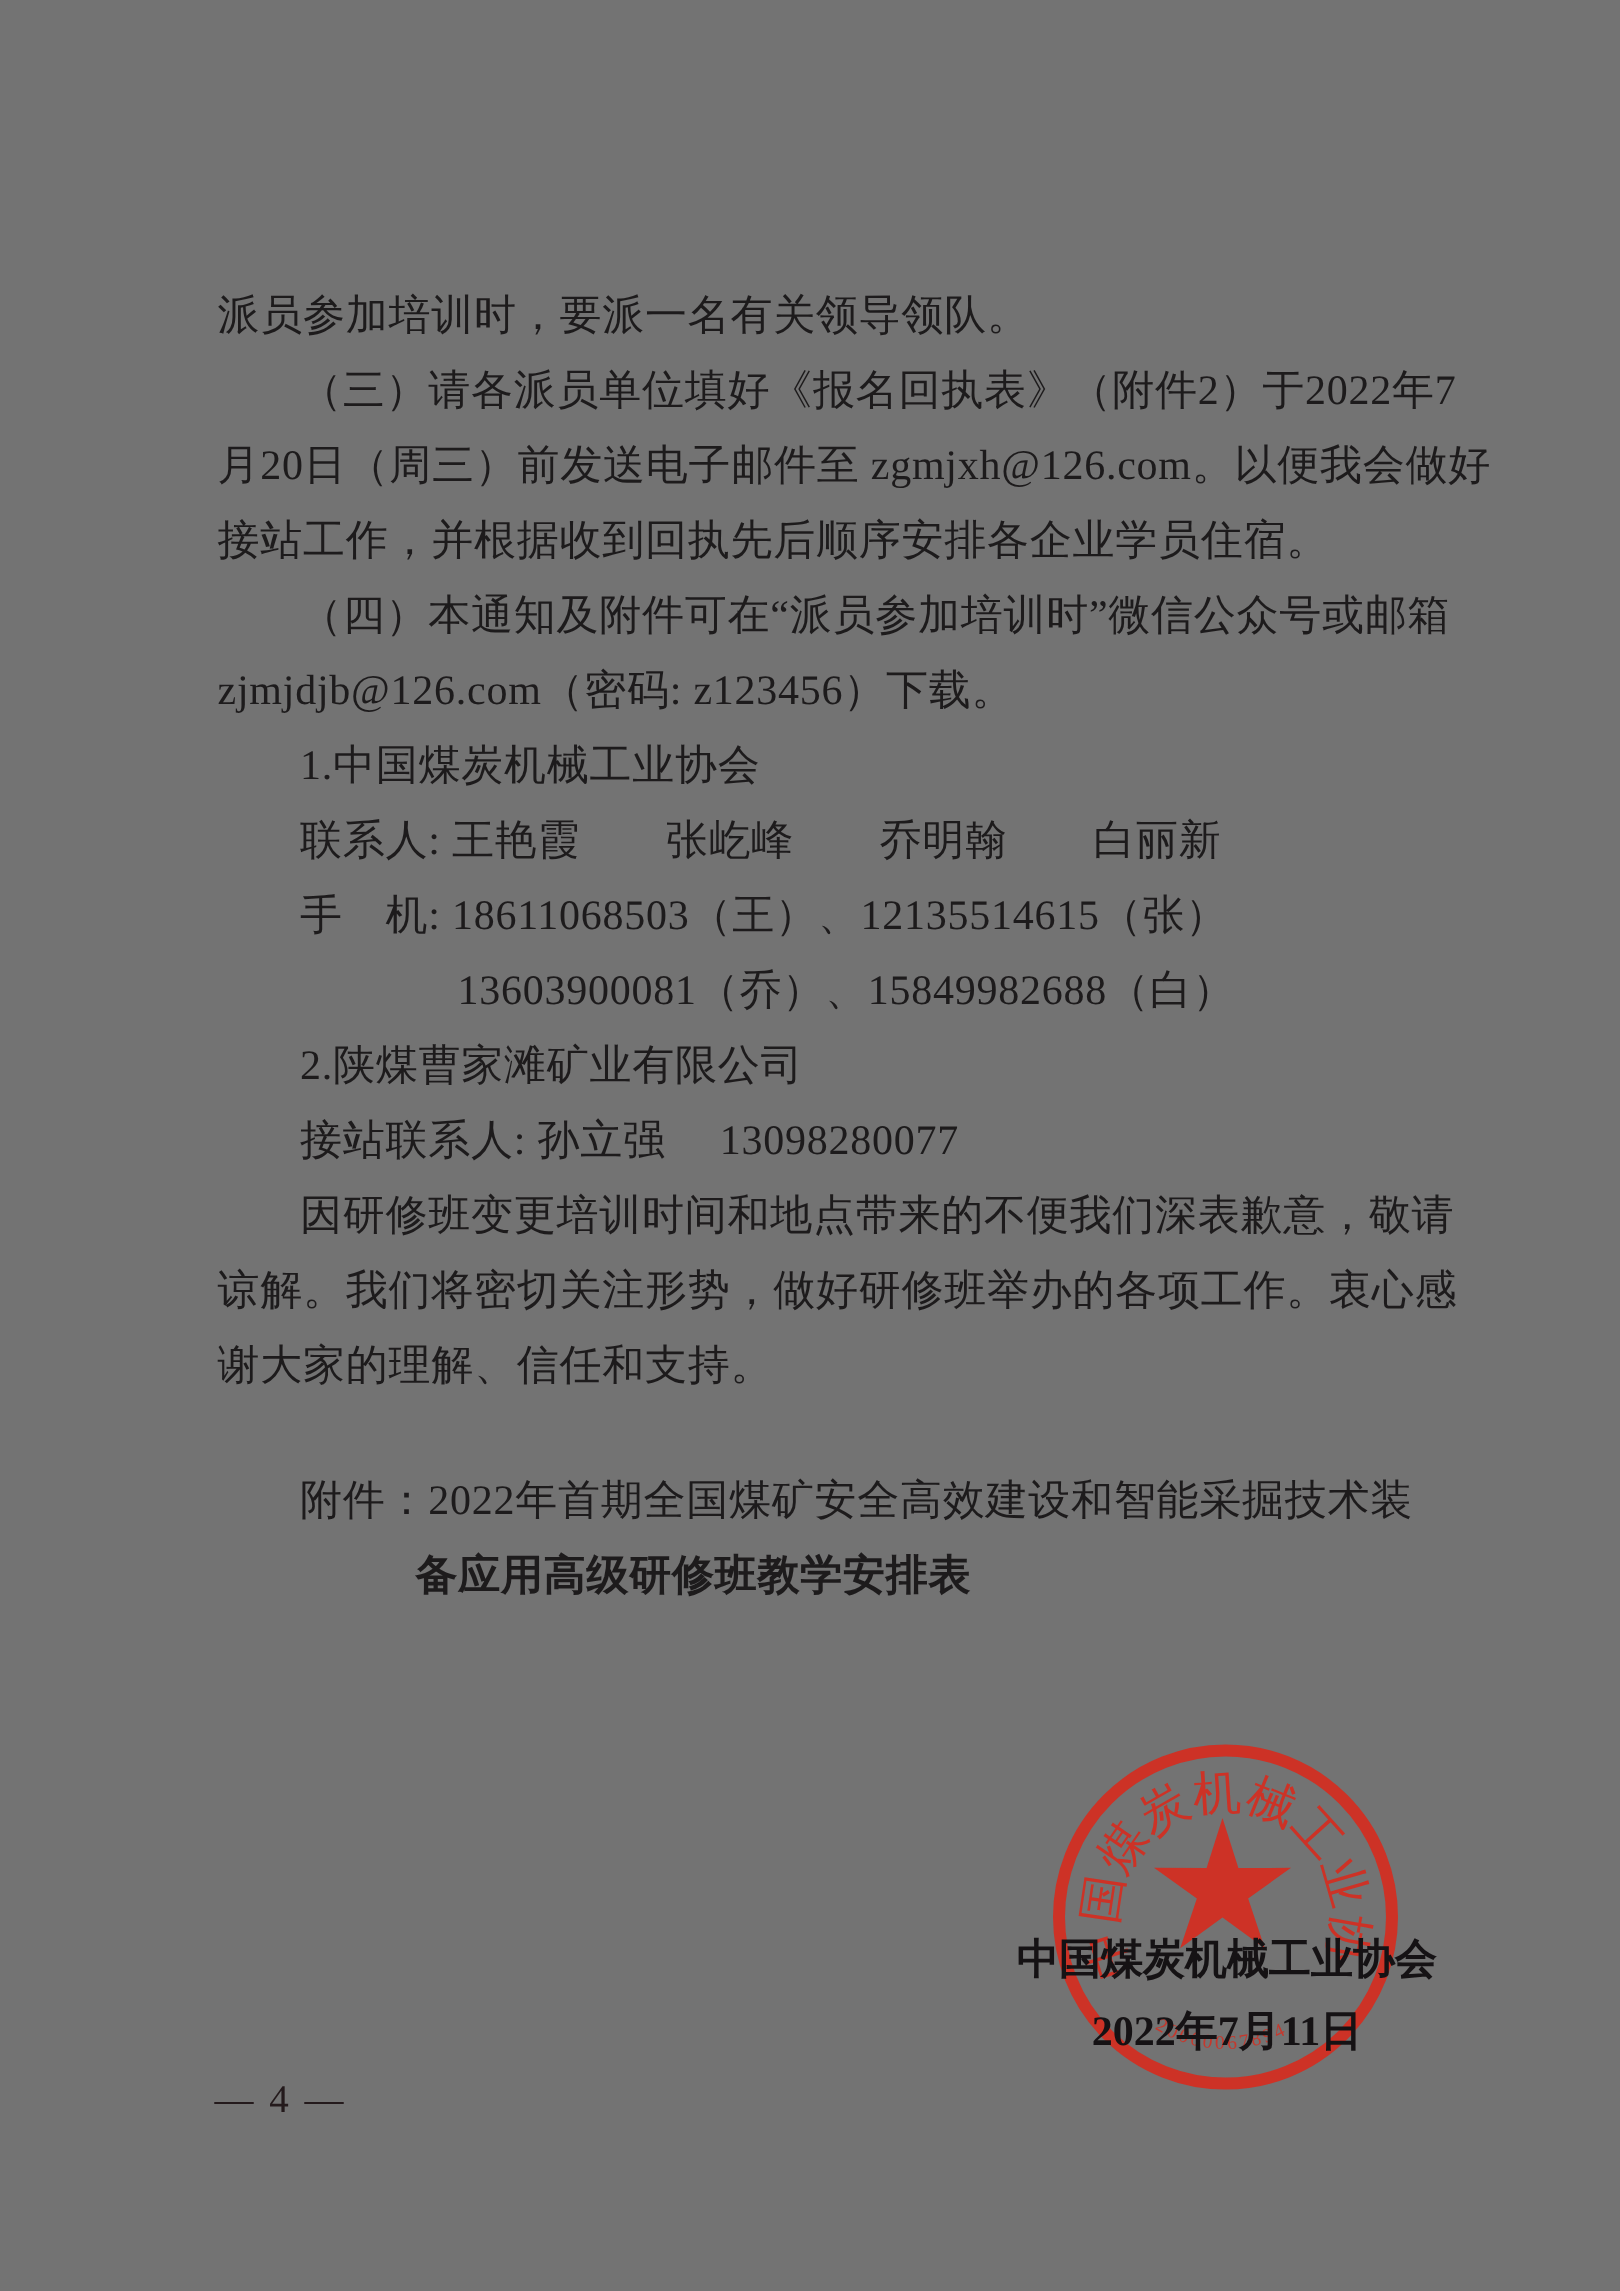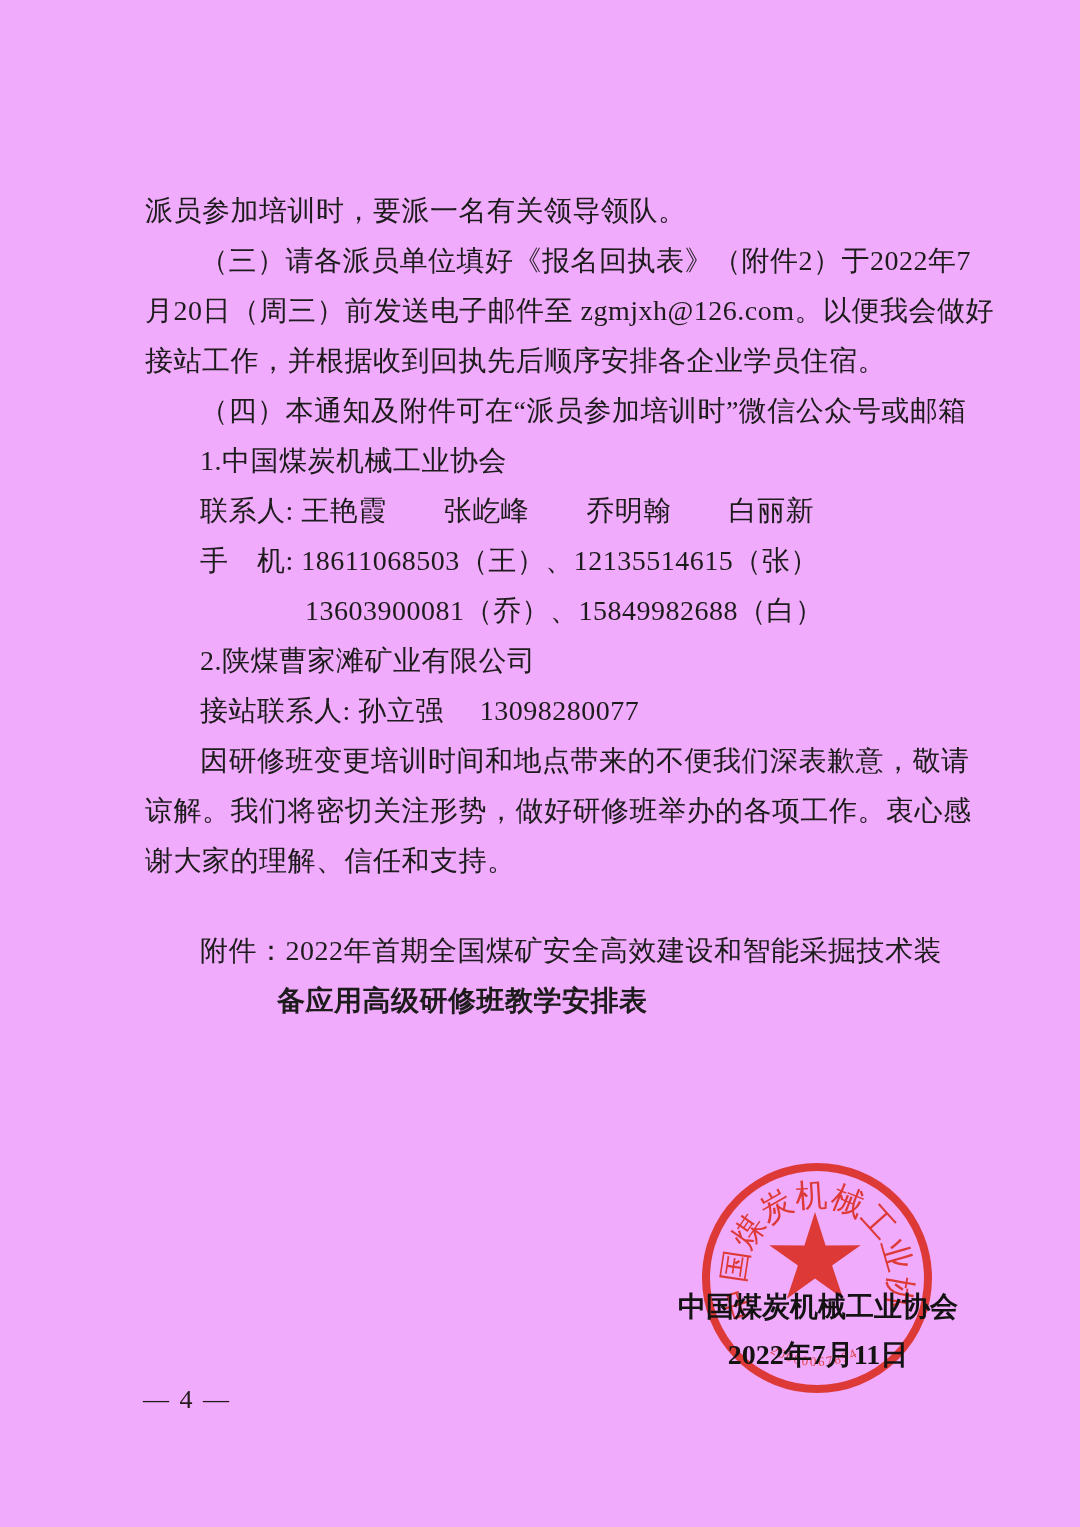--- a/index.html
+++ b/index.html
@@ -1,19 +1,19 @@
 <!DOCTYPE html>
 <html><head>
 <meta charset="utf-8">
 <style>
   * { margin:0; padding:0; box-sizing:border-box; }
   body { background:#e8e8e8; font-family:"Liberation Serif","DejaVu Serif",serif; }
   .page {
     position:relative; width:1080px; height:1527px;
-    background:#f0abfc; overflow:hidden; margin:0 auto;
+    background:#737373; overflow:hidden; margin:0 auto;
     color:#1d1b1c;
   }
   .body-text {
     position:absolute; left:145px; top:186px; width:822px;
     font-size:28px; line-height:50px; letter-spacing:0.5px;
   }
   .line { min-height:50px; white-space:nowrap; }
   .ind0   { padding-left:0; }
   .ind2   { padding-left:55px; }
   .indnum { padding-left:160px; }
@@ -40,20 +40,21 @@
 <body>
 
 <div class="page">
 
   <div class="body-text">
     <div class="line ind0">派员参加培训时，要派一名有关领导领队。</div>
     <div class="line ind2">（三）请各派员单位填好《报名回执表》（附件2）于2022年7</div>
     <div class="line ind0">月20日（周三）前发送电子邮件至 zgmjxh@126.com。以便我会做好</div>
     <div class="line ind0">接站工作，并根据收到回执先后顺序安排各企业学员住宿。</div>
     <div class="line ind2">（四）本通知及附件可在“派员参加培训时”微信公众号或邮箱</div>
+    <div class="line ind0">zjmjdjb@126.com（密码: z123456）下载。</div>
     <div class="line ind2">1.中国煤炭机械工业协会</div>
     <div class="line ind2">联系人: 王艳霞　　张屹峰　　乔明翰　　白丽新</div>
     <div class="line ind2">手　机: 18611068503（王）、12135514615（张）</div>
     <div class="line indnum">13603900081（乔）、15849982688（白）</div>
     <div class="line ind2">2.陕煤曹家滩矿业有限公司</div>
     <div class="line ind2">接站联系人: 孙立强　 13098280077</div>
     <div class="line ind2">因研修班变更培训时间和地点带来的不便我们深表歉意，敬请</div>
     <div class="line ind0">谅解。我们将密切关注形势，做好研修班举办的各项工作。衷心感</div>
     <div class="line ind0">谢大家的理解、信任和支持。</div>
     <div class="spacer"></div>

